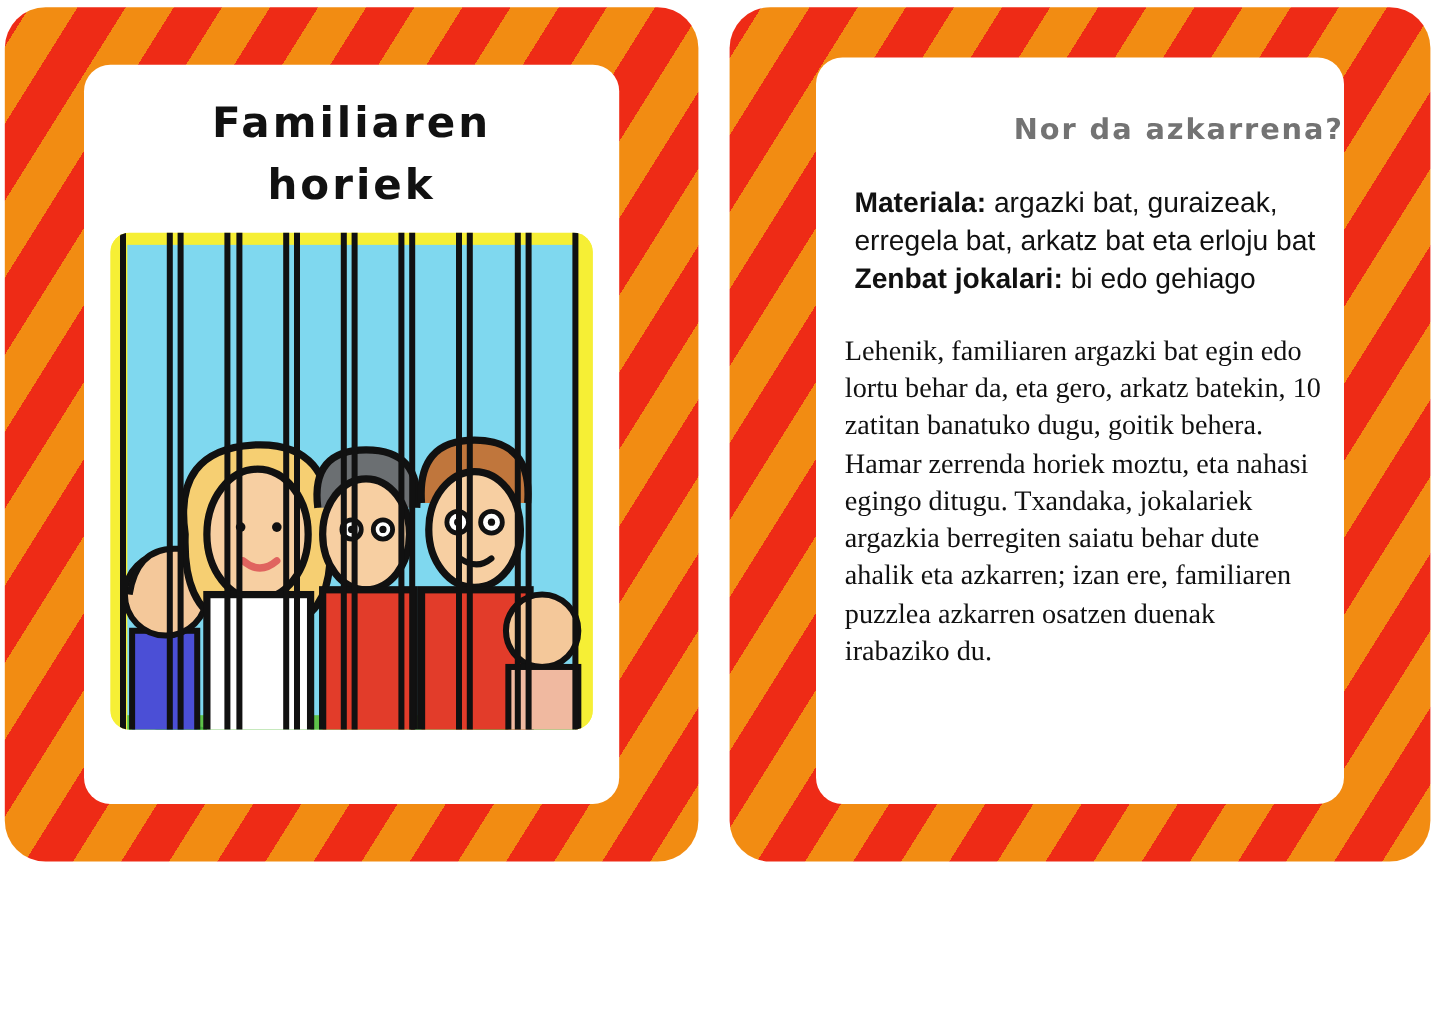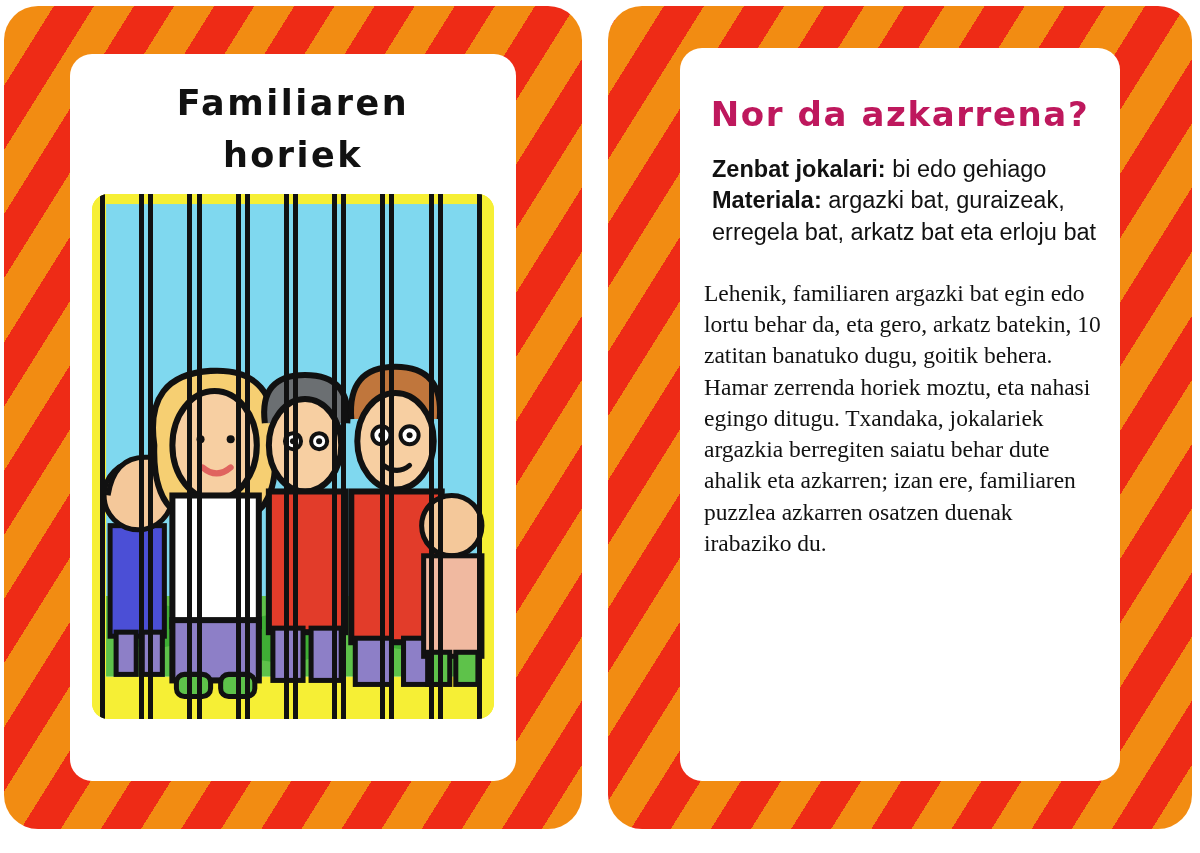--- a/index.html
+++ b/index.html
@@ -17,21 +17,21 @@
     position: relative;
     width: 1200px;
     height: 853px;
     background: #ffffff;
   }
 
   
   .card {
     position: absolute;
     top: 6px;
-    height: 823px;
+    height: 712px;
     border-radius: 34px;
     overflow: hidden;
     background:
       repeating-linear-gradient(
         -58deg,
         #f28c12 0px,
         #f28c12 34px,
         #ee2b16 34px,
         #ee2b16 68px
       );
@@ -87,26 +87,26 @@
     border-right: 5px solid #111;
     box-sizing: border-box;
   }
 
   
   .r-title {
     position: absolute;
     top: 46px;
     left: 0;
     right: 0;
-    text-align: center;
+    text-align: right;
     font-family: "DejaVu Sans", sans-serif;
     font-weight: bold;
-    font-size: 34px;
+    font-size: 24px;
     letter-spacing: 1.6px;
-    color: #be185d;
+    color: #737373;
   }
   .r-body {
     position: absolute;
     left: 24px;
     right: 18px;
     top: 106px;
     color: #111111;
     font-size: 23.5px;
     line-height: 1.33;
   }
@@ -205,26 +205,26 @@
     </div>
   </div>
 
   <div class="card card-right">
     <div class="card-inner">
 
       <div class="r-title">Nor da azkarrena?</div>
 
       <div class="r-body">
         <p class="meta">
+          <b>Materiala:</b>
+          <span>argazki bat, guraizeak, erregela bat, arkatz bat eta erloju bat</span>
+        </p>
+        <p class="meta">
           <b>Zenbat jokalari:</b>
           <span>bi edo gehiago</span>
         </p>
-        <p class="meta">
-          <b>Materiala:</b>
-          <span>argazki bat, guraizeak, erregela bat, arkatz bat eta erloju bat</span>
-        </p>
         <p class="desc">Lehenik, familiaren argazki bat egin edo lortu behar da, eta gero, arkatz batekin, 10 zatitan banatuko dugu, goitik behera. Hamar zerrenda horiek moztu, eta nahasi egingo ditugu. Txandaka, jokalariek argazkia berregiten saiatu behar dute ahalik eta azkarren; izan ere, familiaren puzzlea azkarren osatzen duenak irabaziko du.</p>
       </div>
 
     </div>
   </div>
 
 </div>
 
 </body></html>

